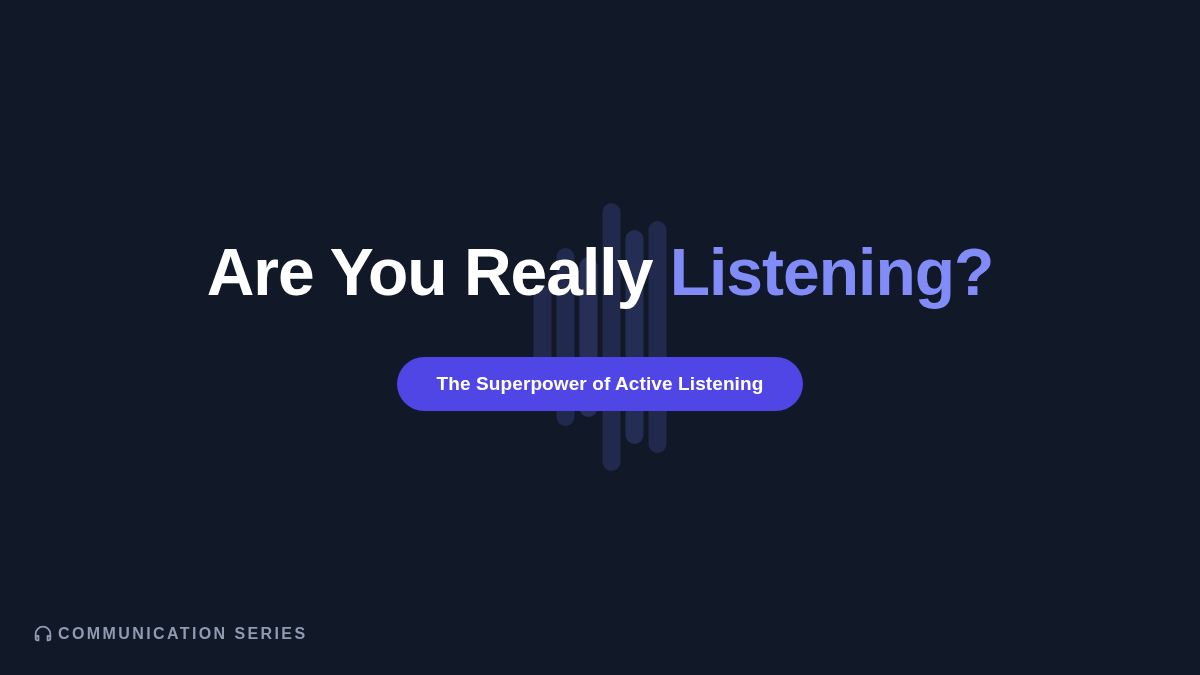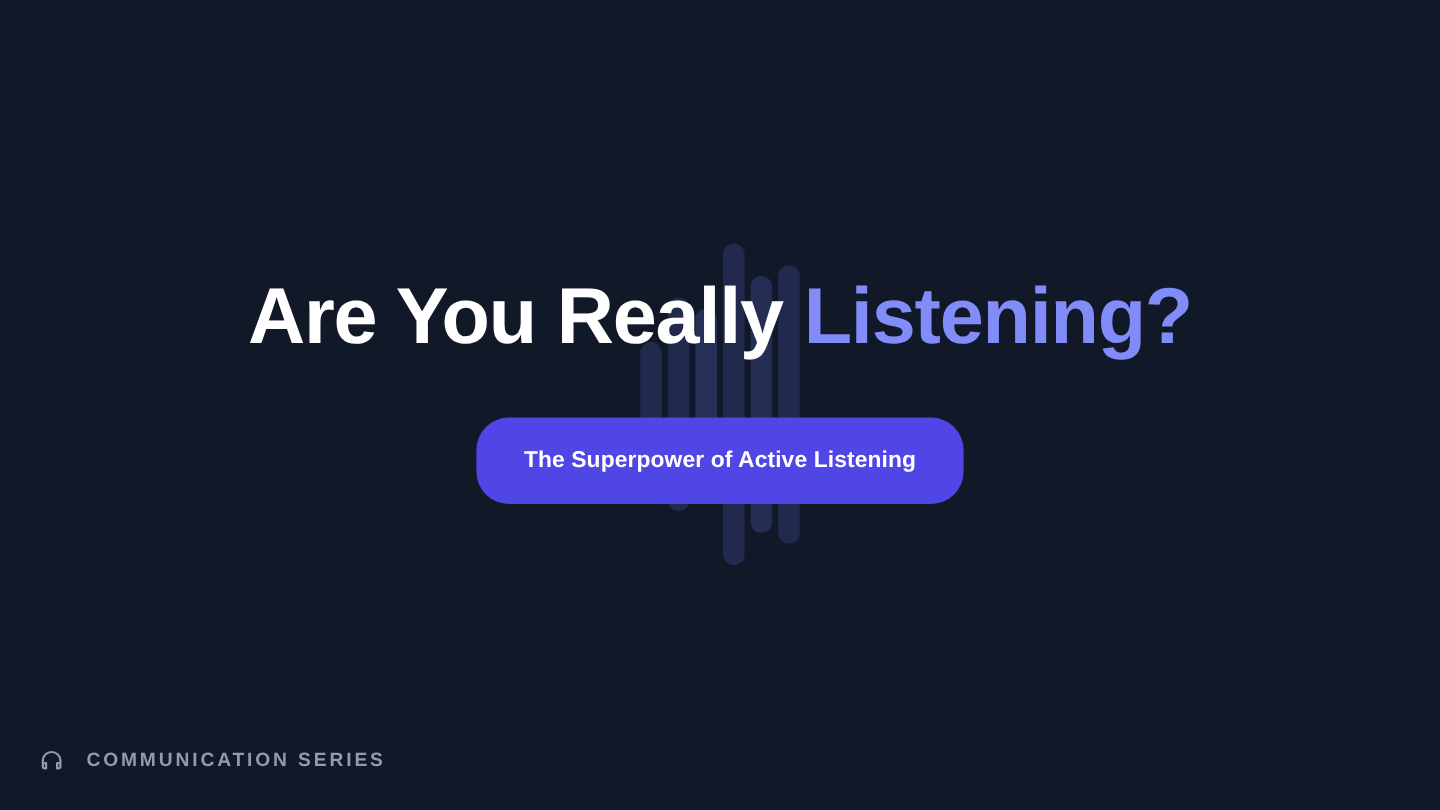--- a/index.html
+++ b/index.html
@@ -73,21 +73,21 @@
     color:#d3d9e4;
     text-align:center;
     white-space:nowrap;
   }
 
   .cta {
     margin-top:50px;
     display:inline-flex;
     align-items:center;
     justify-content:center;
-    height:72px;
+    height:54px;
     padding:0 40px;
     border:none;
     border-radius:27px;
     background:#4f46e5;
     color:#ffffff;
     font-family:"Liberation Sans", sans-serif;
     font-size:19px;
     font-weight:bold;
     letter-spacing:.1px;
     cursor:pointer;
@@ -95,21 +95,21 @@
   }
 
   
   .footer-badge {
     position:absolute;
     left:32px;
     bottom:30px;
     z-index:3;
     display:flex;
     align-items:center;
-    gap:18px;
+    gap:4px;
   }
   .footer-badge .hp-icon {
     width:22px; height:22px;
     display:block;
     color:#8f9bb3;
     flex:0 0 auto;
   }
   .footer-label {
     font-size:16px;
     font-weight:bold;

